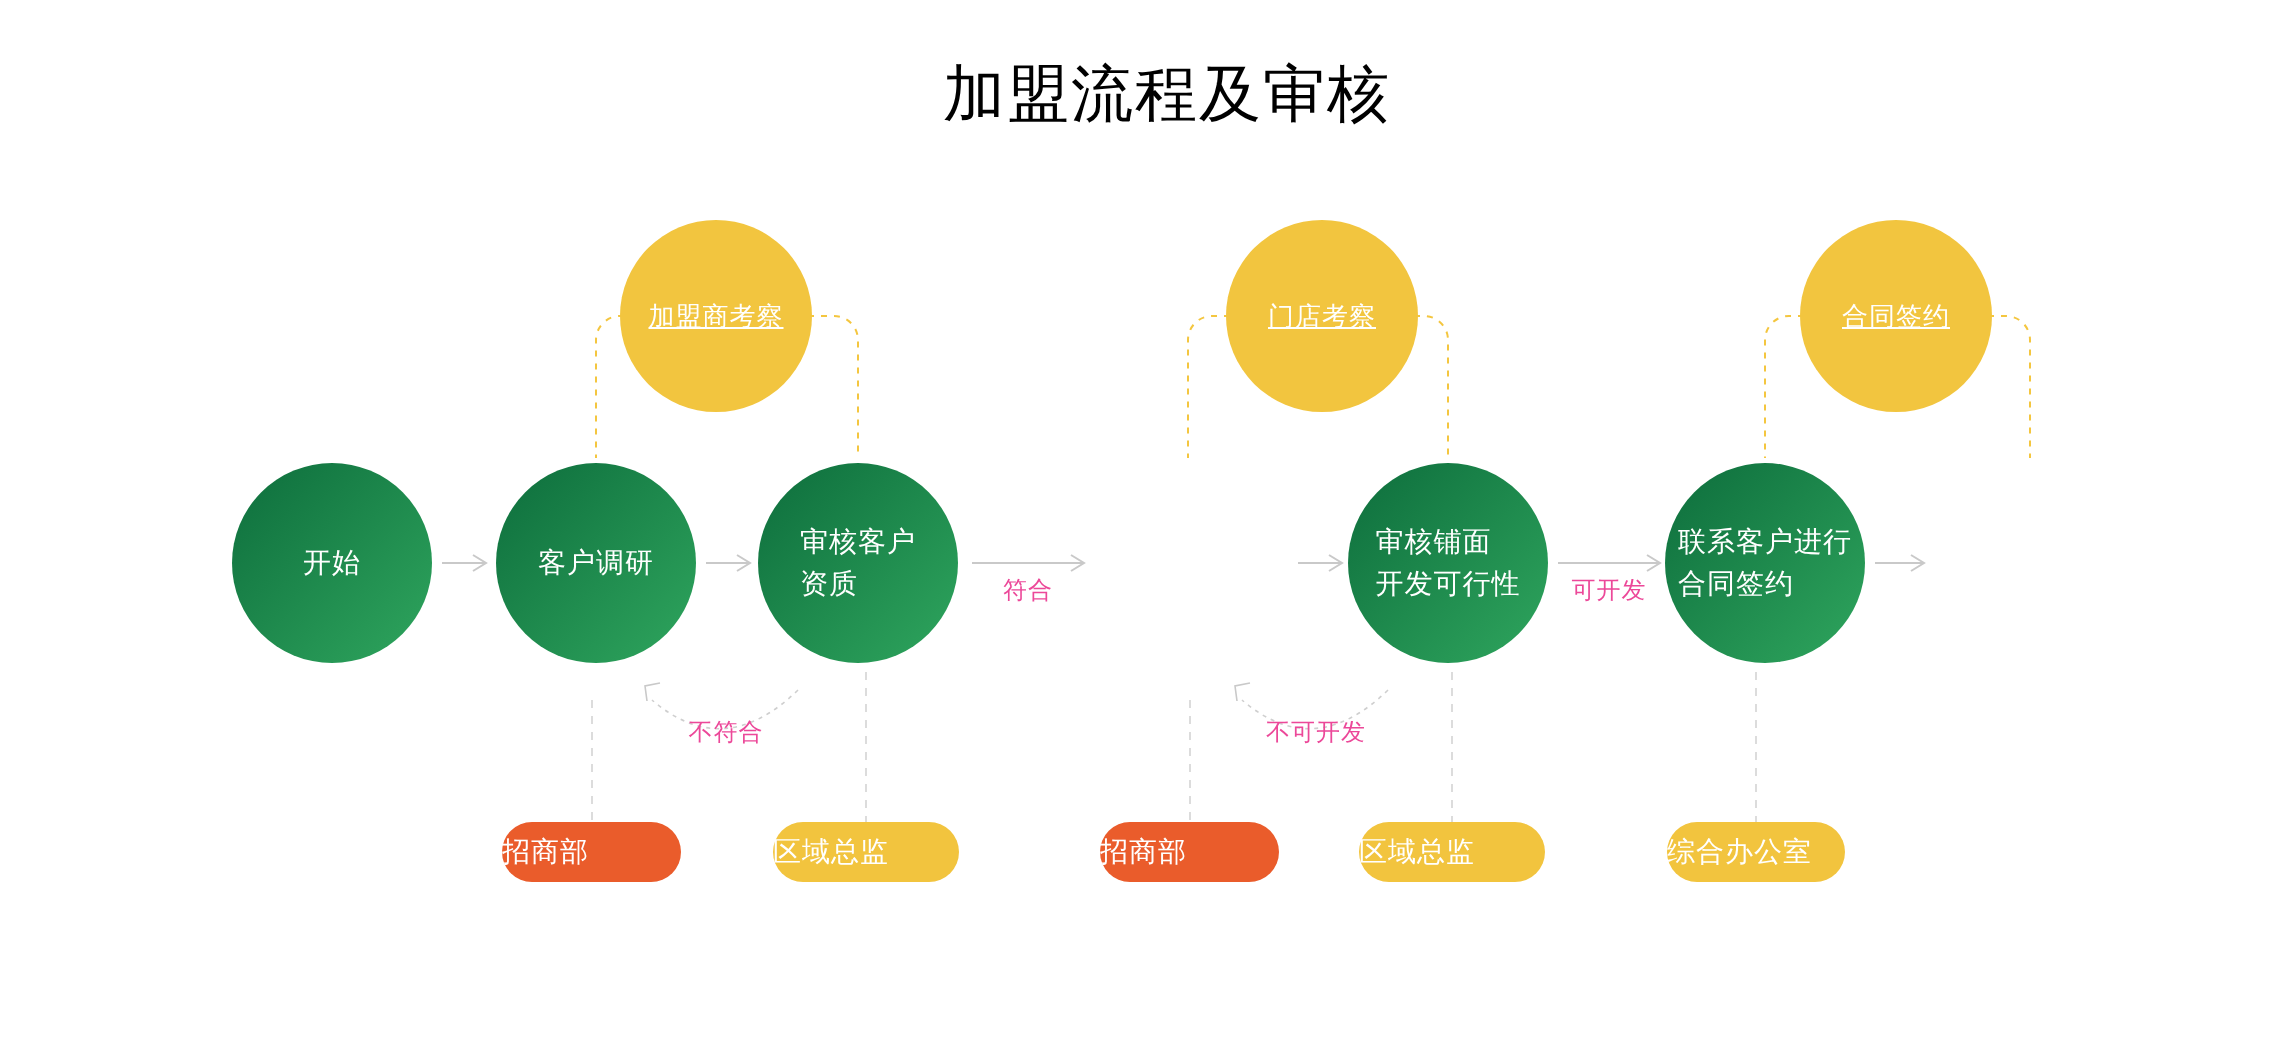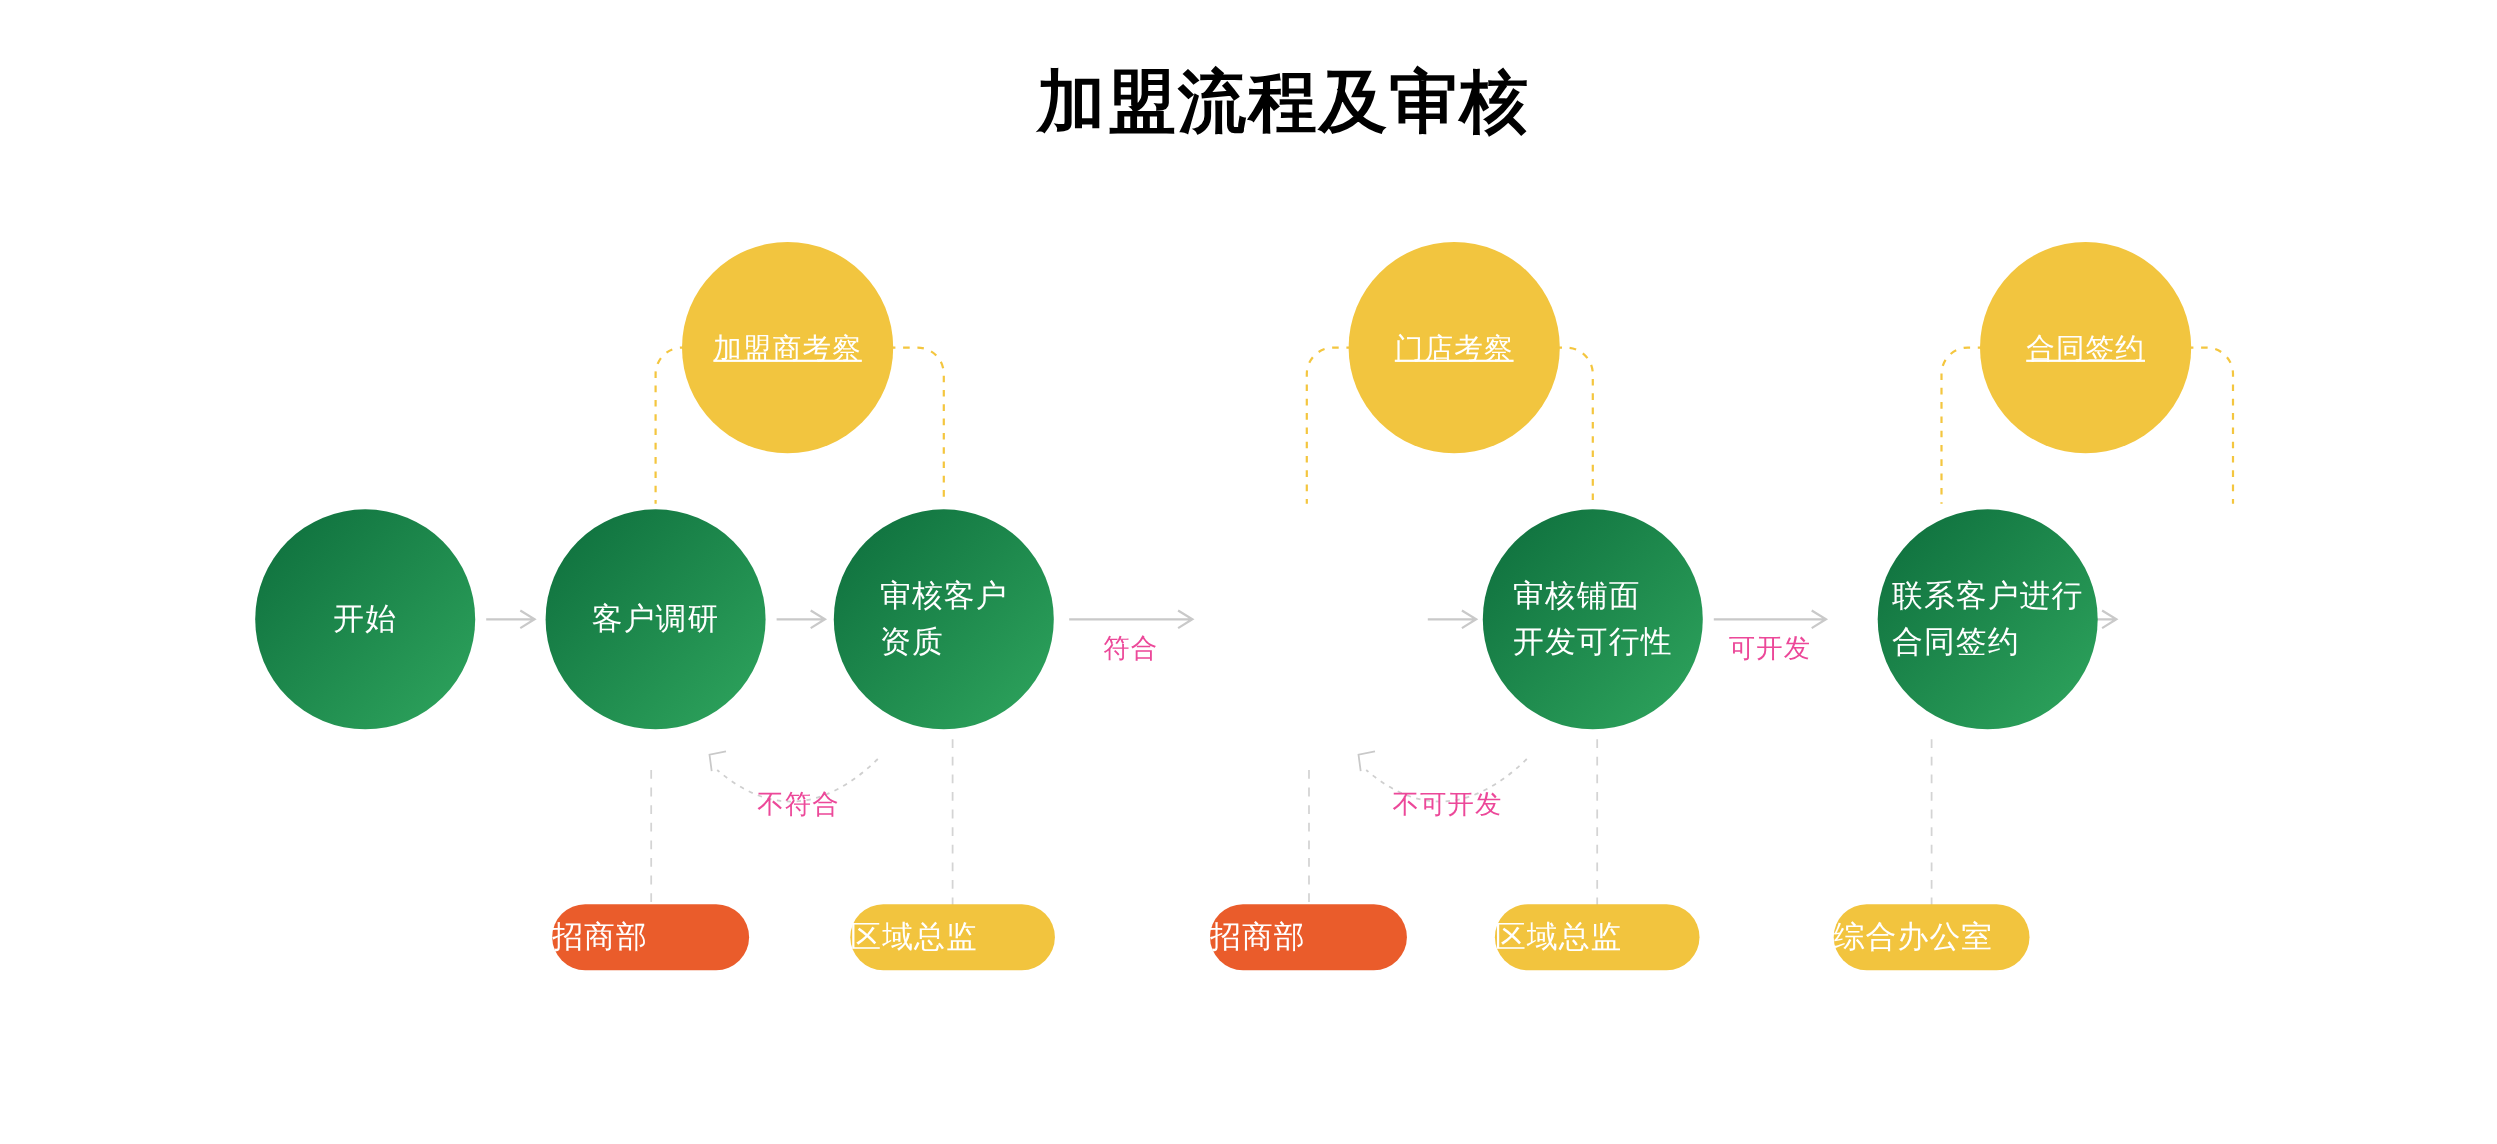--- a/index.html
+++ b/index.html
@@ -10,21 +10,21 @@
     height: 1040px;
     background: #ffffff;
     overflow: hidden;
   }
   .title {
     position: absolute;
     left: 64px; right: 0; top: 60px;
     text-align: center;
     font-size: 62px;
     line-height: 68px;
-    font-weight: 700;
+    font-weight: 400;
     color: #000000;
     letter-spacing: 2px;
   }
   .wires { position: absolute; left: 0; top: 0; }
   .wy { stroke: #F4C63F; stroke-width: 2; fill: none; stroke-dasharray: 6 7; }
   .wv { stroke: #D4D4D4; stroke-width: 1.6; fill: none; stroke-dasharray: 8 8; }
   .wa { stroke: #C9C9C9; stroke-width: 2; fill: none; }
   .wl { stroke: #CFCFCF; stroke-width: 1.6; fill: none; stroke-dasharray: 4 5; }
   .wm { stroke: #C9C9C9; stroke-width: 1.6; fill: none; }
   .node {
@@ -122,21 +122,21 @@
       <span class="lbl">客户调研</span>
     </div>
   <div class="node step" style="left:758px">
       <span class="lbl">审核客户
 资质</span>
     </div>
   <div class="node step" style="left:1348px">
       <span class="lbl">审核铺面
 开发可行性</span>
     </div>
-  <div class="node step" style="left:1707px">
+  <div class="node step" style="left:1665px">
       <span class="lbl">联系客户进行
 合同签约</span>
     </div>
 
   <div class="wire-label" style="left:1028px; top:576px">符合</div>
   <div class="wire-label" style="left:1609px; top:576px">可开发</div>
   <div class="wire-label" style="left:726px;  top:718px">不符合</div>
   <div class="wire-label" style="left:1316px; top:718px">不可开发</div>
 
   <div class="badge orange" style="left:502px;  width:179px">

